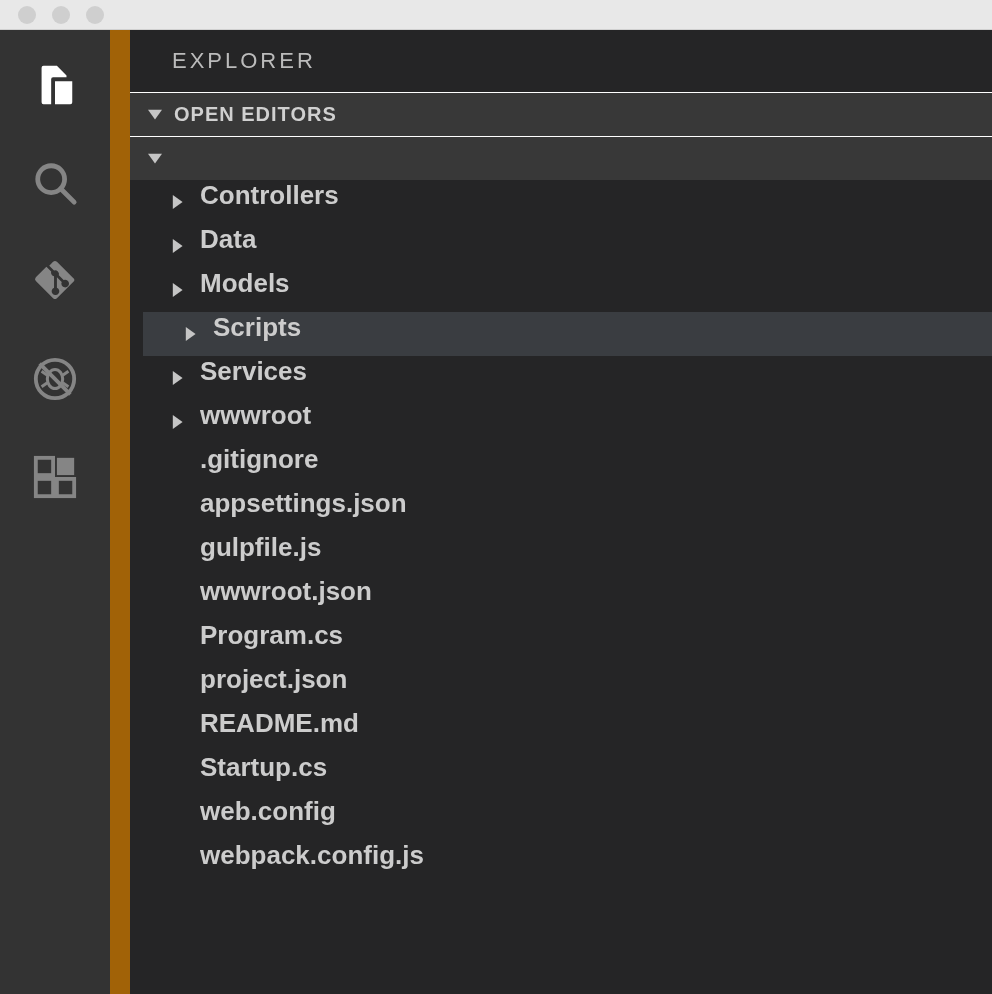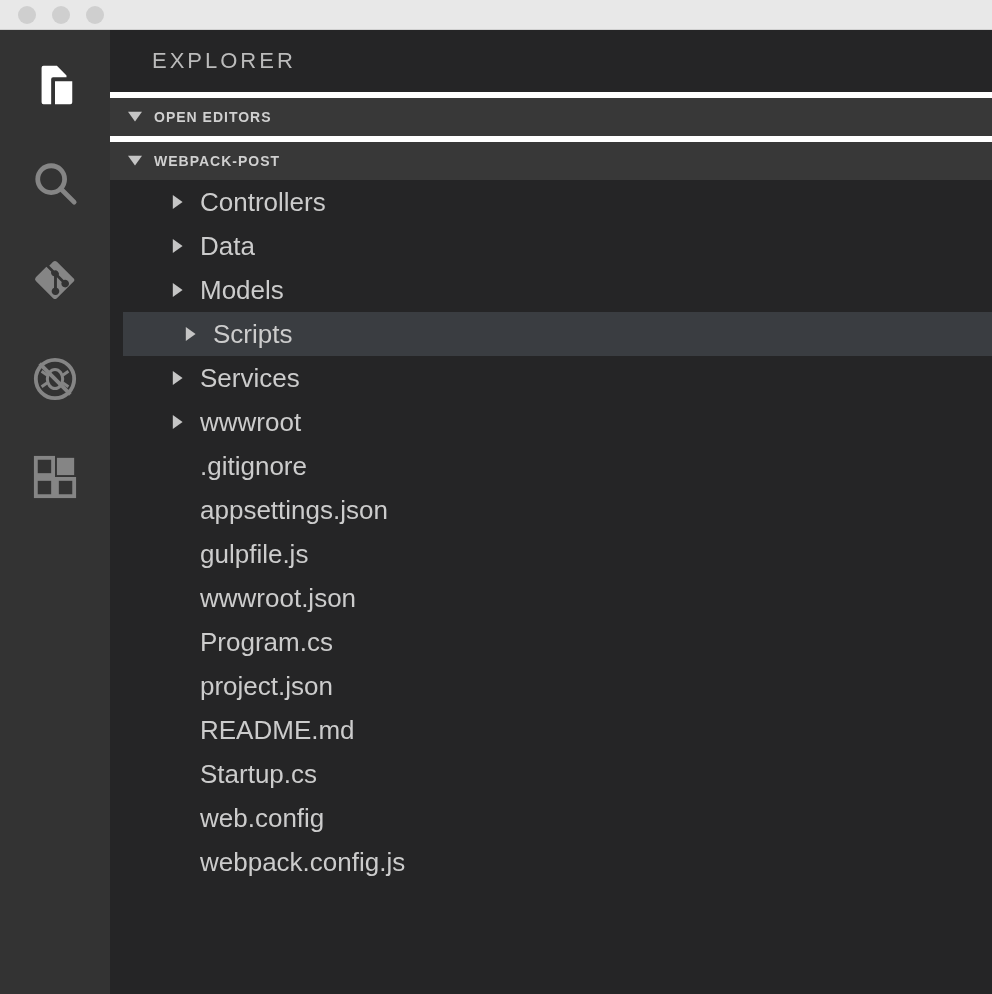--- a/index.html
+++ b/index.html
@@ -24,20 +24,21 @@
     .traffic-dot {
       width: 18px;
       height: 18px;
       border-radius: 50%;
       background: #cfcfcf;
     }
     .main {
       flex: 1;
       display: flex;
       background: #a16207;
+      gap: 20px;
     }
     .activitybar {
       width: 110px;
       background: #333333;
       display: flex;
       flex-direction: column;
       align-items: center;
       padding-top: 34px;
       gap: 52px;
     }
@@ -67,40 +68,39 @@
       font-size: 22px;
       letter-spacing: 3px;
       font-weight: 400;
     }
     .section-header {
       height: 44px;
       display: flex;
       align-items: center;
       background: #383838;
       color: #d0d0d0;
-      font-size: 14px;
+      font-size: 20px;
       font-weight: 700;
       letter-spacing: 1px;
-      border-top: 6px solid #ffffff;
+      border-top: 1px solid #ffffff;
       cursor: pointer;
     }
     .section-header .twisty { margin-left: 18px; margin-right: 12px; }
     .tree {
       display: flex;
       flex-direction: column;
     }
     .tree-row {
       height: 44px;
       display: flex;
-      align-items: center;
       color: #cccccc;
       font-size: 26px;
-      font-weight: 400;
+      font-weight: 700;
       cursor: pointer;
-      padding-left: 60px;
+      padding-left: 40px;
     }
     .tree-row.selected {
       background: #3a3d41;
       margin-left: 13px;
     }
     .tree-row .twisty {
       width: 14px;
       margin-right: 16px;
       display: inline-flex;
       align-items: center;
@@ -187,21 +187,20 @@
       </span>
       <span>OPEN EDITORS</span>
     </div>
 
     <div class="section-header">
       <span class="twisty down">
         <svg viewBox="0 0 10 10">
             <path d="M0 2 L10 2 L5 9 Z"></path>
           </svg>
       </span>
-      <span>WEBPACK-POST</span>
     </div>
 
     <div class="tree" id="tree">
         <div class="tree-row">
           <span class="twisty">
             <svg viewBox="0 0 10 10">
               <path d="M2 0 L9 5 L2 10 Z"></path>
             </svg>
           </span>
           <span class="label">Controllers</span>

